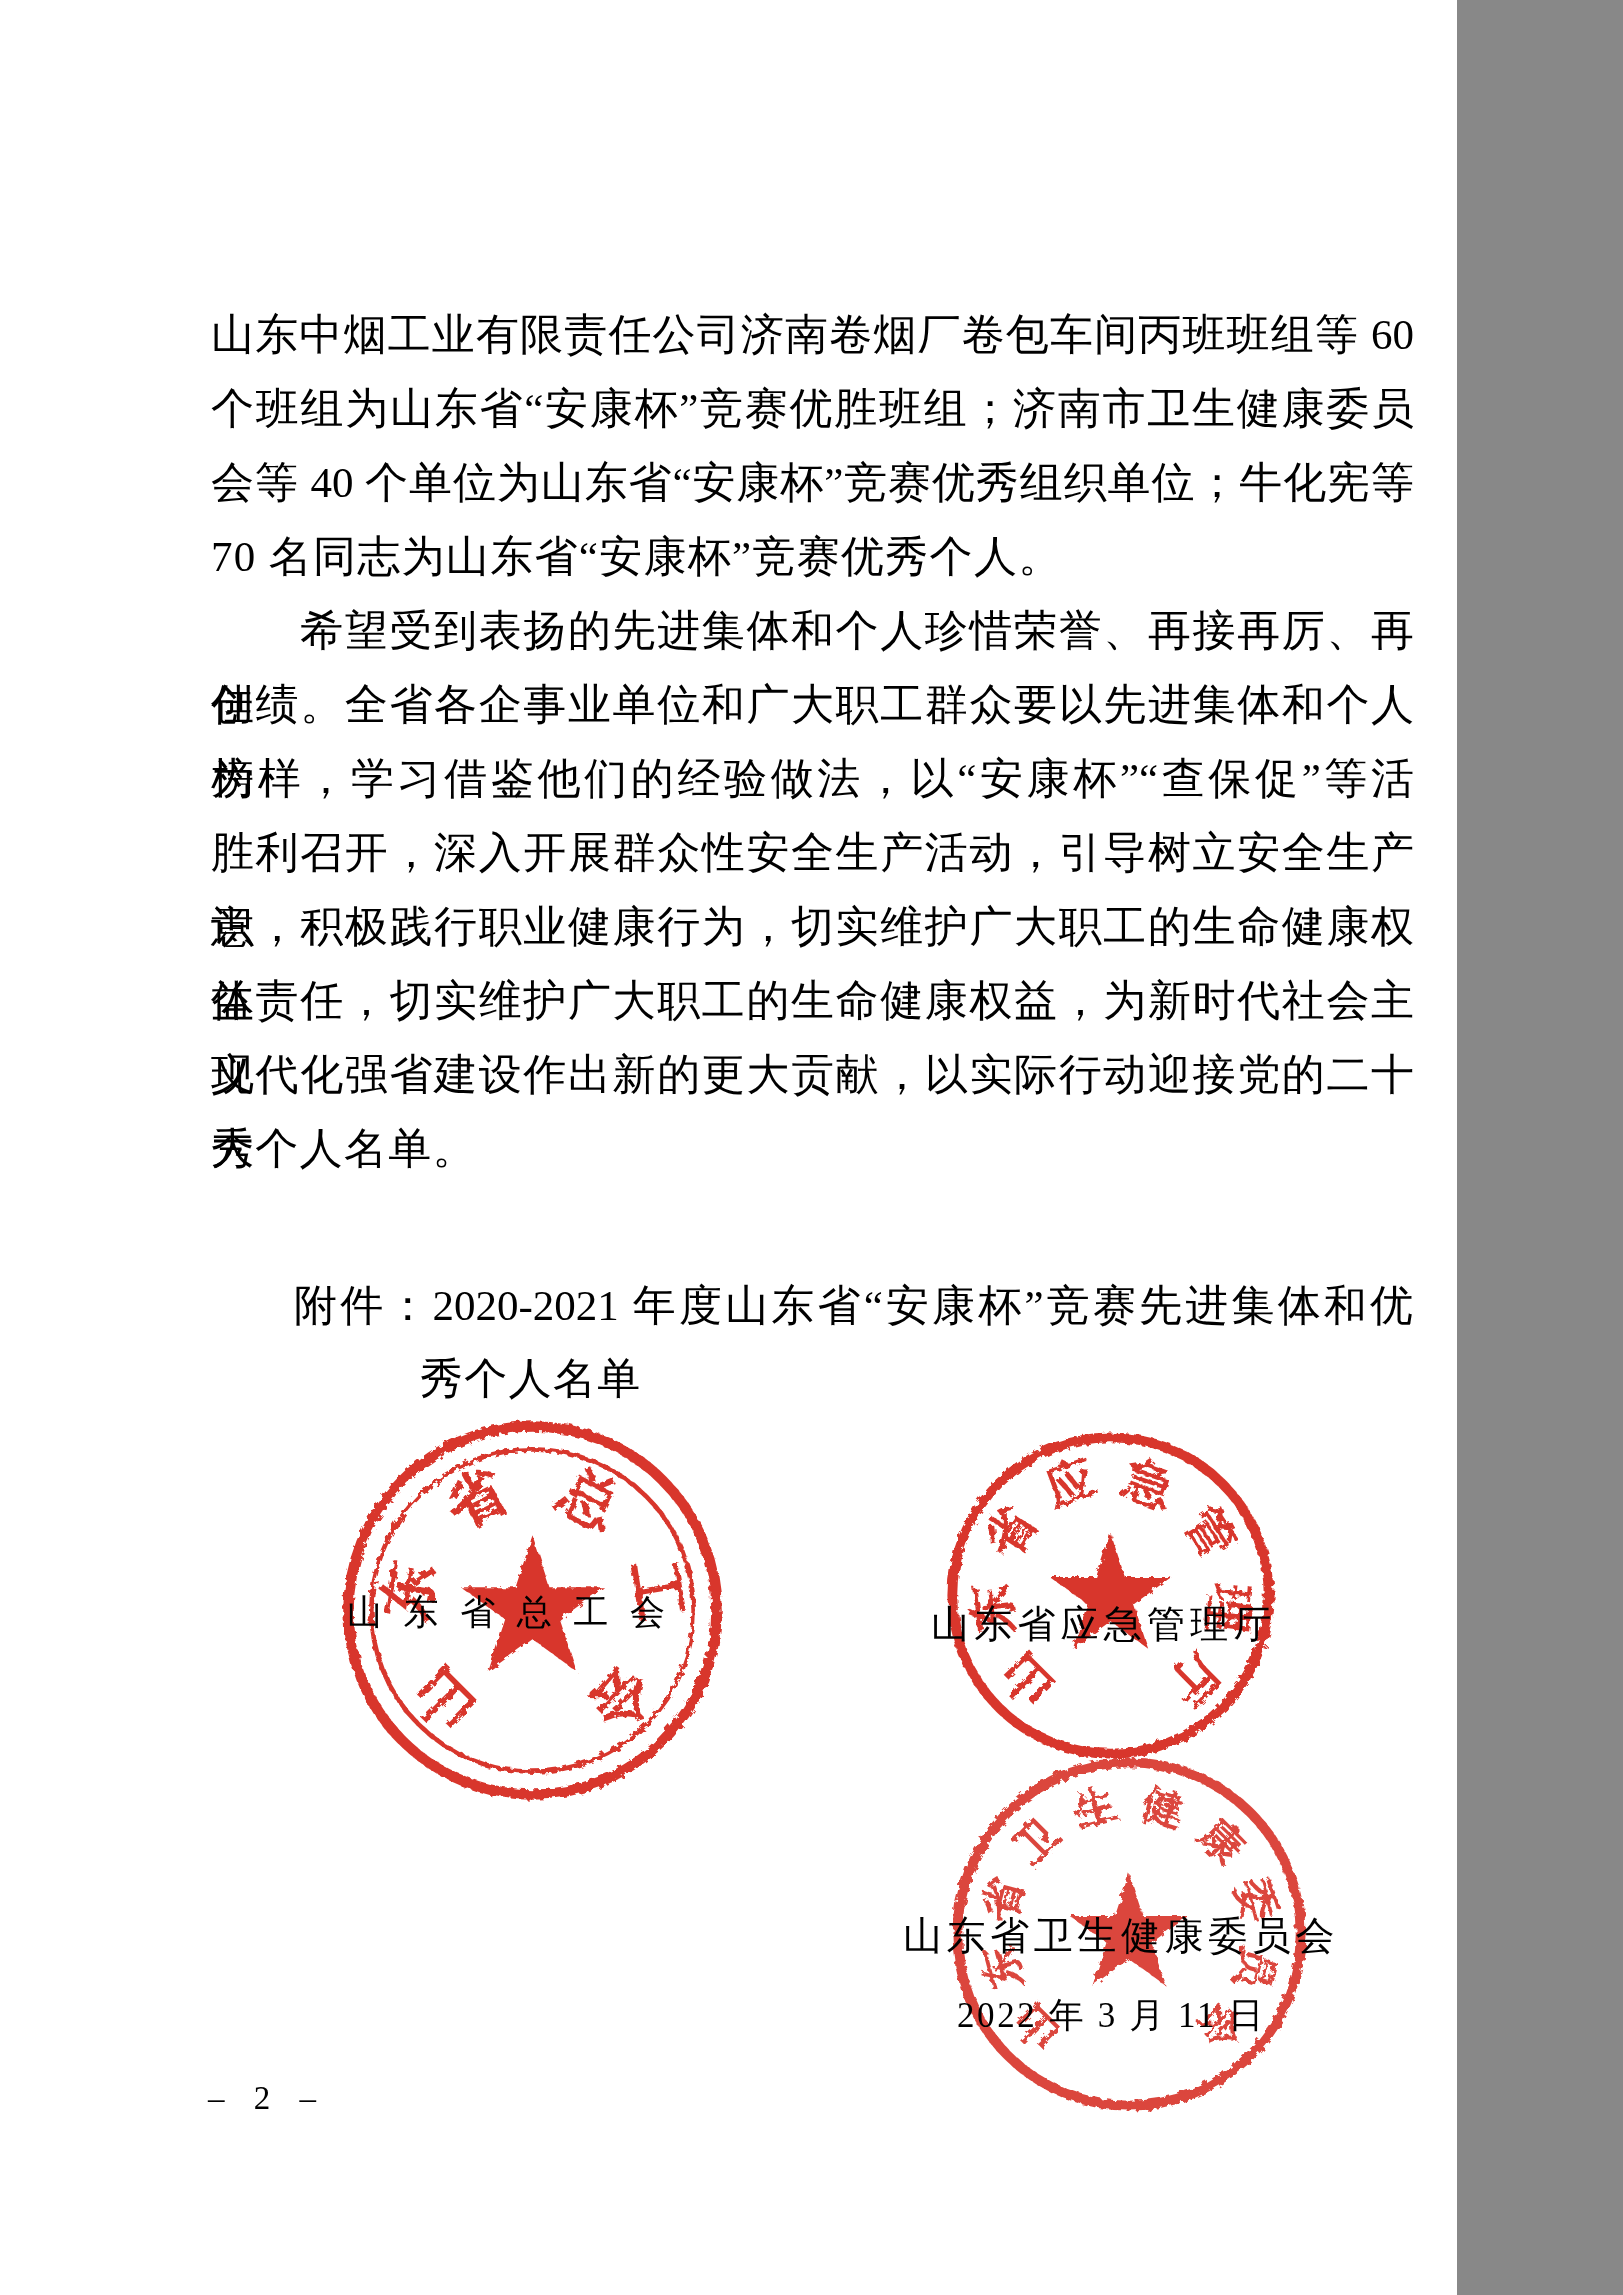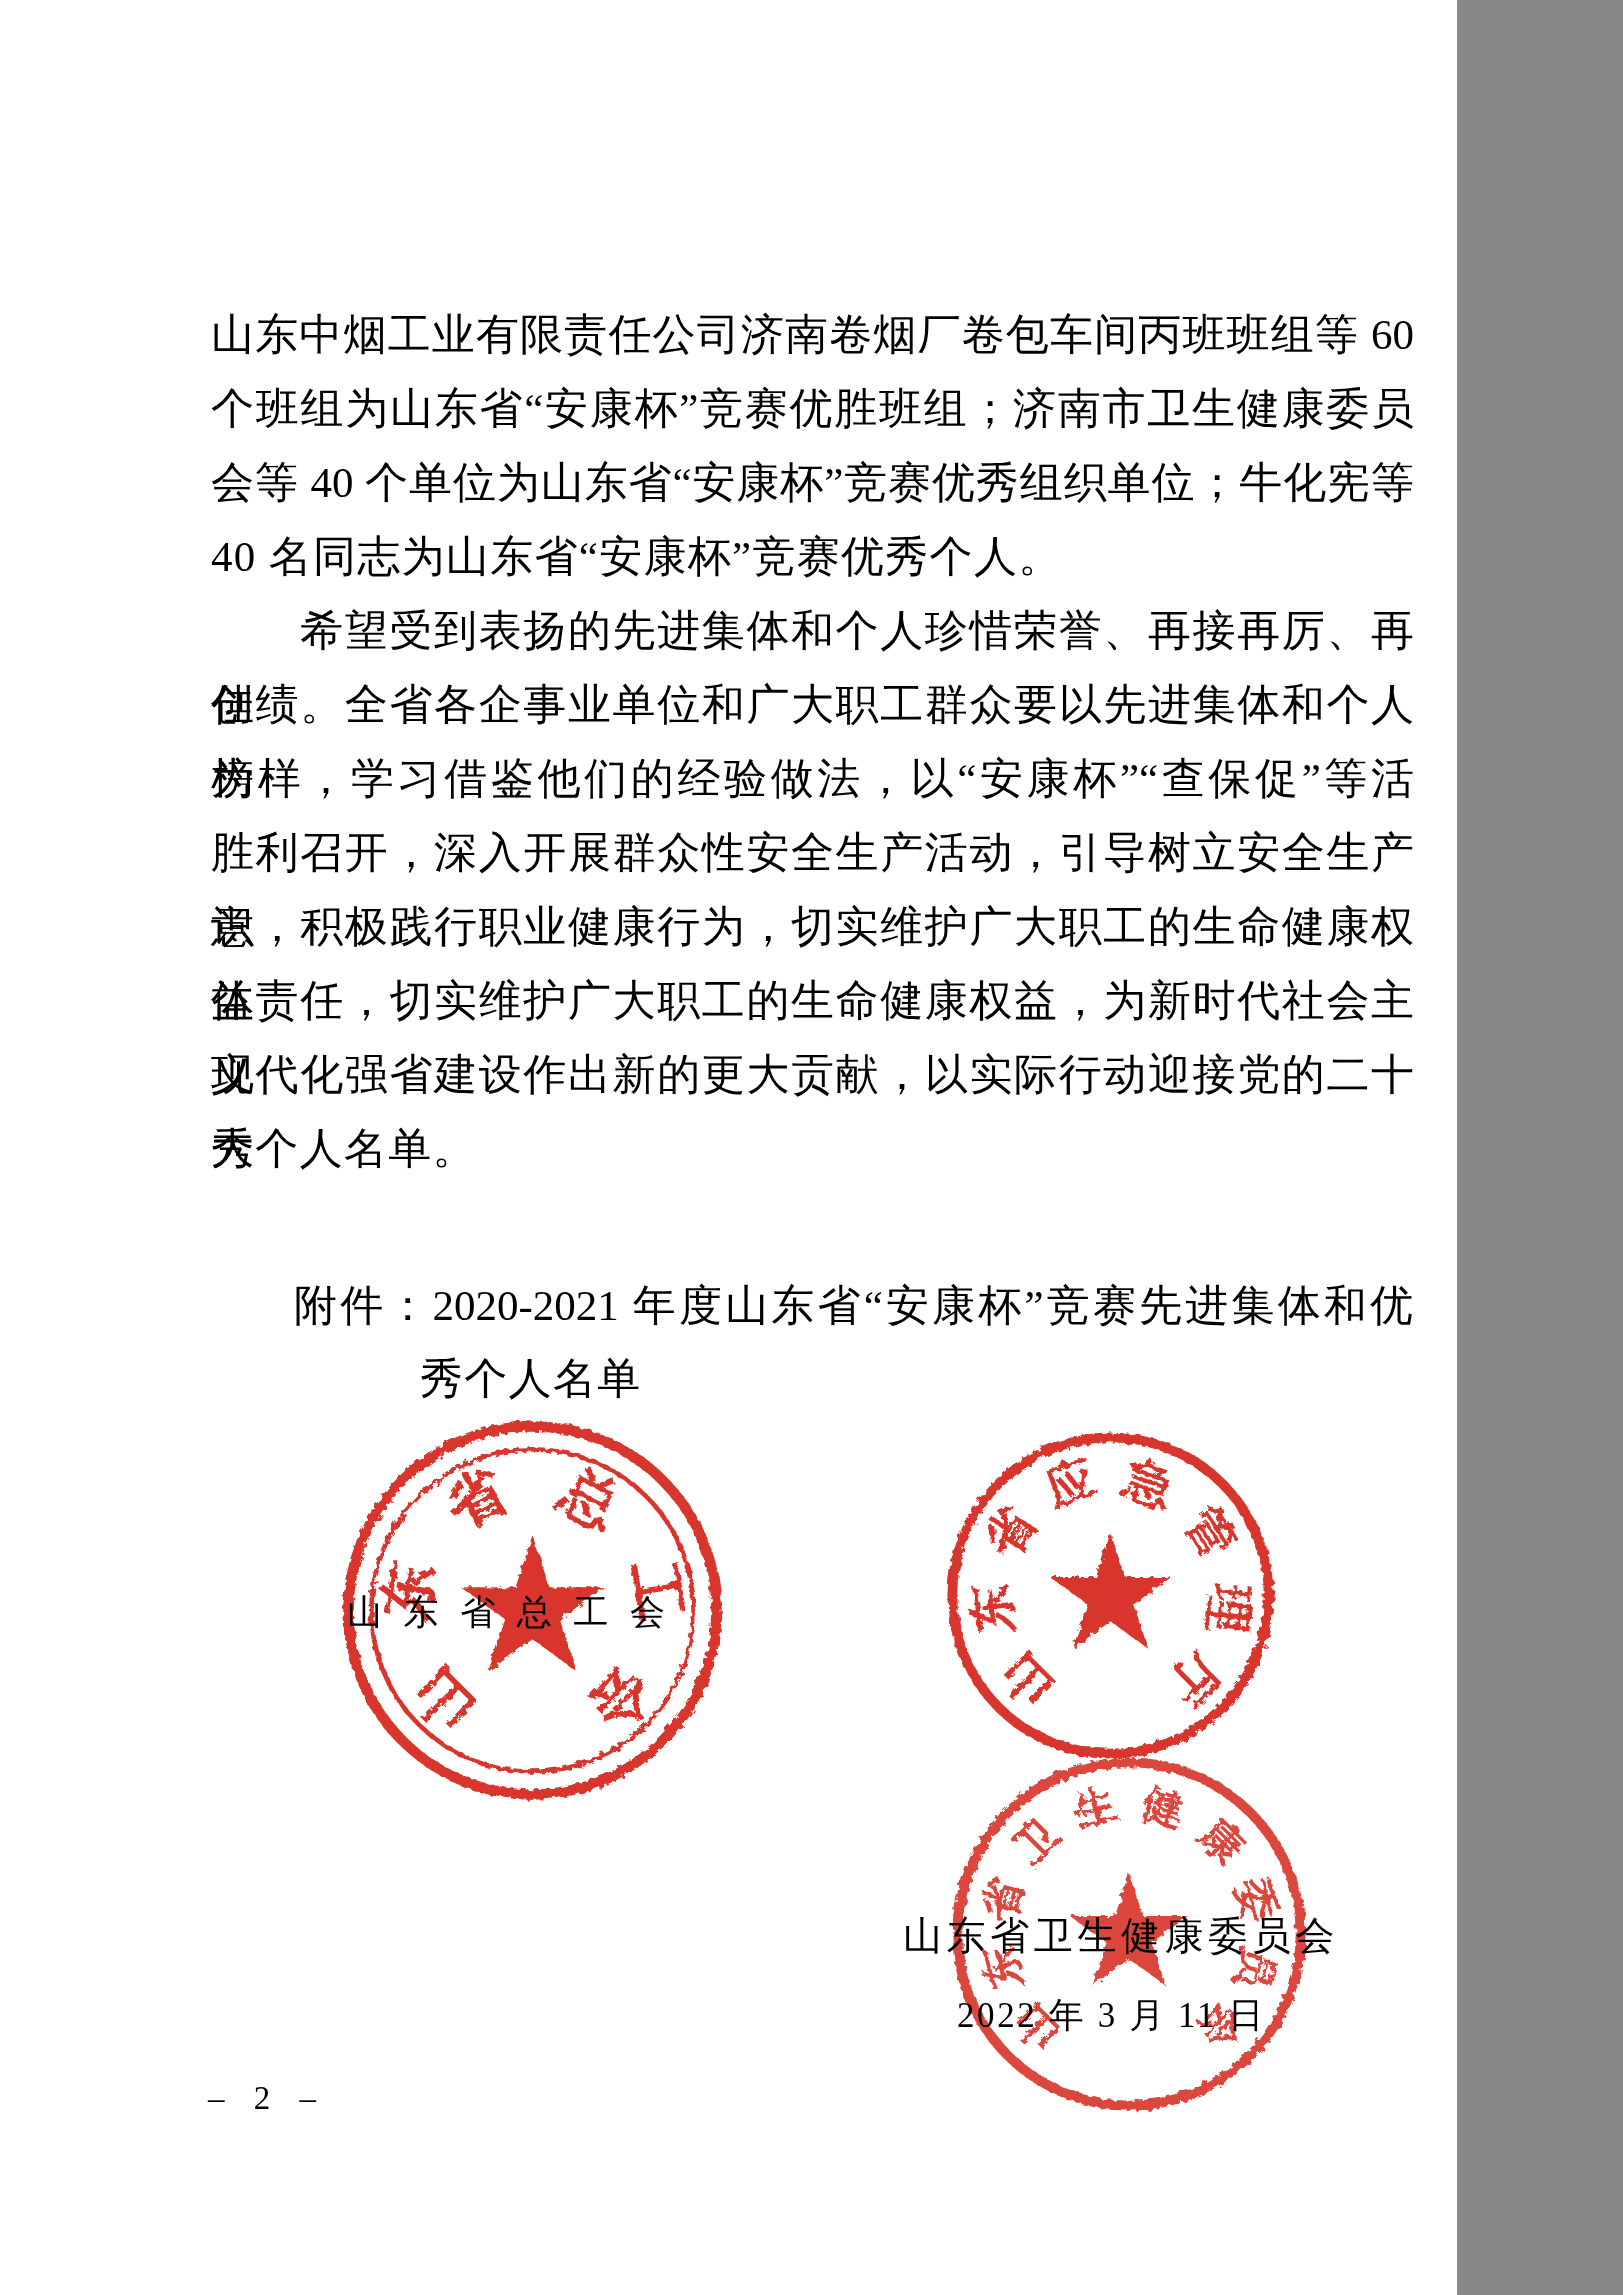--- a/index.html
+++ b/index.html
@@ -69,21 +69,21 @@
 </style>
 </head>
 <body>
 
 <div class="page">
 
   <div class="body-text">
     <div class="line justify" style="top:298px">山东中烟工业有限责任公司济南卷烟厂卷包车间丙班班组等 60</div>
     <div class="line justify" style="top:372px">个班组为山东省“安康杯”竞赛优胜班组；济南市卫生健康委员</div>
     <div class="line justify" style="top:446px">会等 40 个单位为山东省“安康杯”竞赛优秀组织单位；牛化宪等</div>
-    <div class="line" style="top:520px">40 名同志为山东省“安康杯”竞赛优秀个人。</div>
+    <div class="line" style="top:520px">70 名同志为山东省“安康杯”竞赛优秀个人。</div>
     <div class="line justify" style="top:594px">　　希望受到表扬的先进集体和个人珍惜荣誉、再接再厉、再创</div>
     <div class="line justify" style="top:668px">佳绩。全省各企事业单位和广大职工群众要以先进集体和个人为</div>
     <div class="line justify" style="top:742px">榜样，学习借鉴他们的经验做法，以“安康杯”“查保促”等活</div>
     <div class="line justify" style="top:816px">胜利召开，深入开展群众性安全生产活动，引导树立安全生产意</div>
     <div class="line justify" style="top:890px">识，积极践行职业健康行为，切实维护广大职工的生命健康权益</div>
     <div class="line justify" style="top:964px">体责任，切实维护广大职工的生命健康权益，为新时代社会主义</div>
     <div class="line justify" style="top:1038px">现代化强省建设作出新的更大贡献，以实际行动迎接党的二十大</div>
     <div class="line" style="top:1112px">秀个人名单。</div>
 
     <div class="line justify" style="top:1269px;left:294px;width:1119px">附件：2020-2021 年度山东省“安康杯”竞赛先进集体和优</div>
@@ -143,20 +143,21 @@
           <text transform="rotate(45 290 290)" x="290" y="90" text-anchor="middle" dominant-baseline="central" font-size="64">康</text>
           <text transform="rotate(75 290 290)" x="290" y="90" text-anchor="middle" dominant-baseline="central" font-size="64">委</text>
           <text transform="rotate(105 290 290)" x="290" y="90" text-anchor="middle" dominant-baseline="central" font-size="64">员</text>
           <text transform="rotate(135 290 290)" x="290" y="90" text-anchor="middle" dominant-baseline="central" font-size="64">会</text>
         </g>
     </g>
   </svg>
 
   <div class="sig-label" style="left:347px;top:1589px;font-size:35px;letter-spacing:21.6px">山东省总工会</div>
 
+  <div class="sig-label" style="left:931px;top:1599px;font-size:38px;letter-spacing:5.2px">山东省应急管理厅</div>
 
   <div class="sig-label" style="left:903px;top:1909px;font-size:39px;letter-spacing:4.6px">山东省卫生健康委员会</div>
 
   <div class="sig-date">2022 年 3 月 11 日</div>
 
   <div class="page-number">– 2 –</div>
 </div>
 
 
 </body></html>

